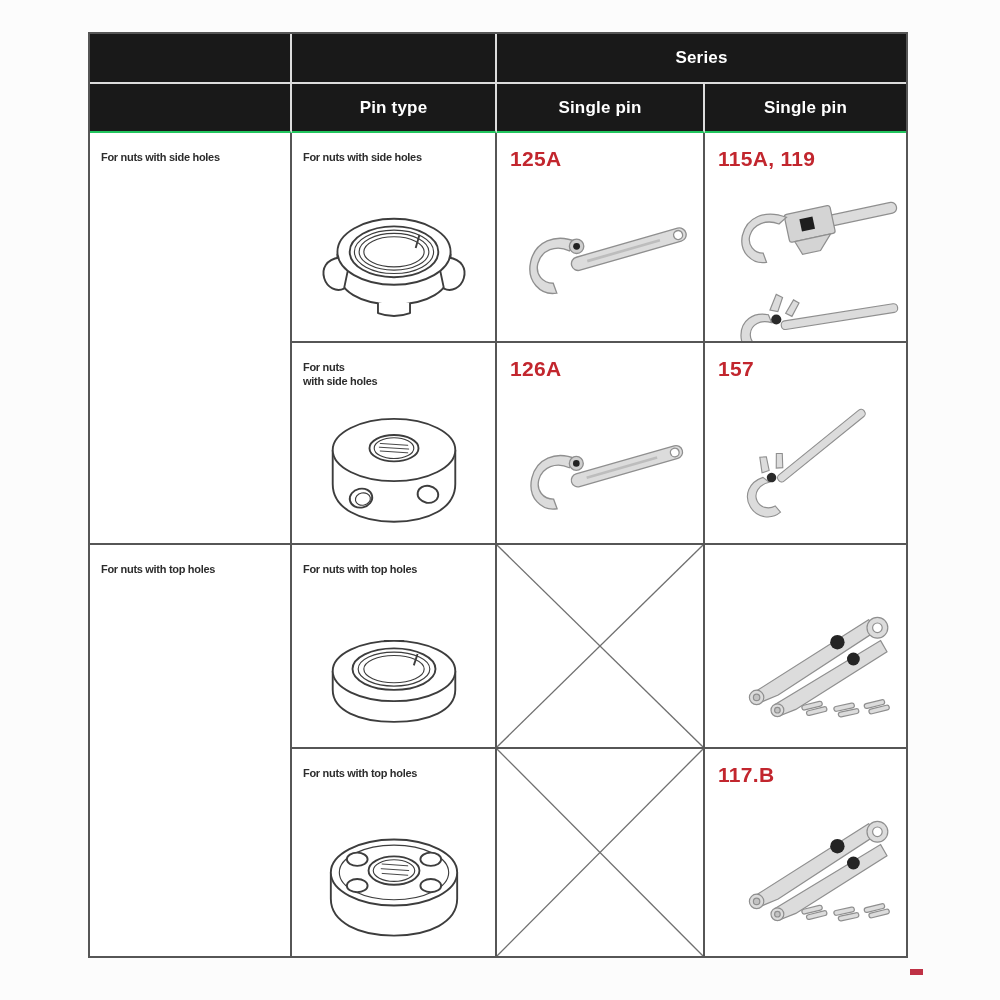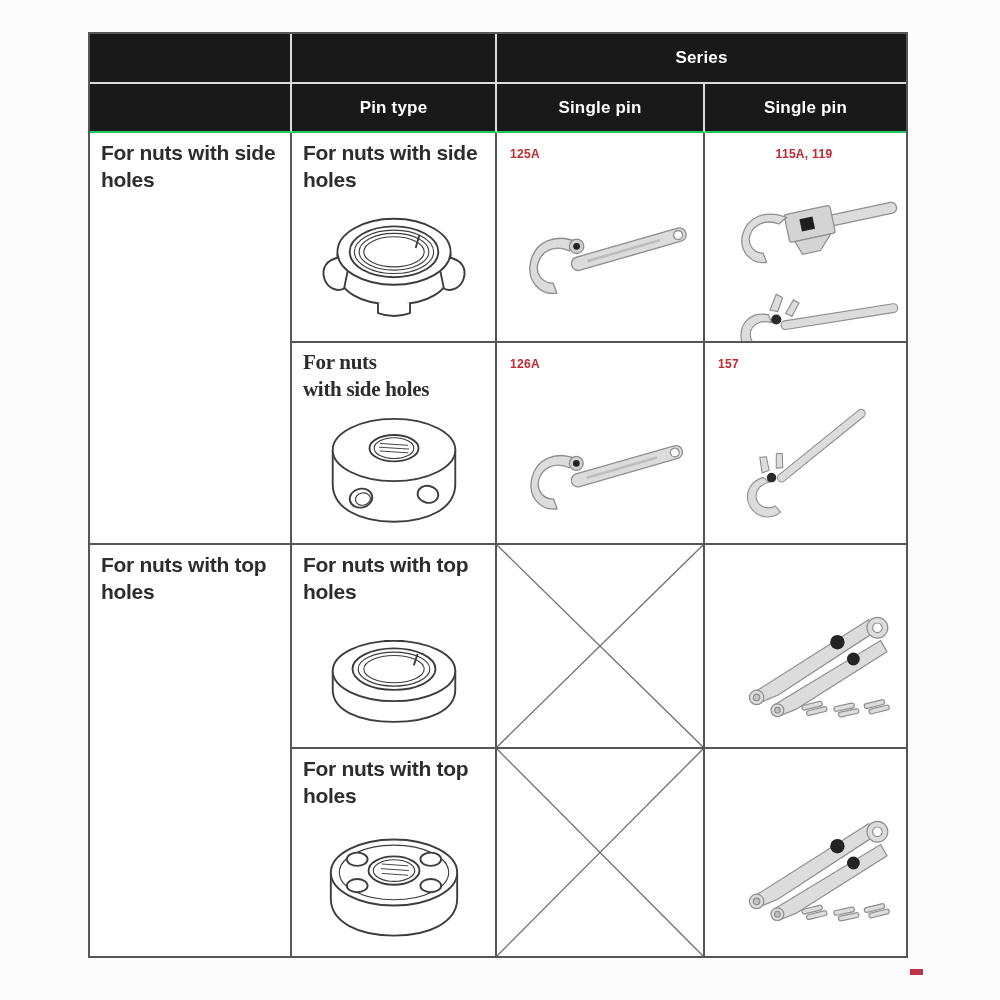--- a/index.html
+++ b/index.html
@@ -28,28 +28,28 @@
   .p-h1c2{grid-row:1;grid-column:2;}
   .p-series{grid-row:1;grid-column:3/5;}
   .p-h2c1{grid-row:2;grid-column:1;}
   .p-h2c2{grid-row:2;grid-column:2;}
   .p-h2c3{grid-row:2;grid-column:3;}
   .p-h2c4{grid-row:2;grid-column:4;}
 
   
   .p-catA{grid-row:3/5;grid-column:1;}
   .p-catB{grid-row:5/7;grid-column:1;}
-  .p-r1p{grid-row:3;grid-column:2;} .p-r1s{grid-row:3;grid-column:3;} .p-r1d{grid-row:3;grid-column:4;text-align:center;}
-  .p-r2p{grid-row:4;grid-column:2;font-family:Liberation Serif, serif;} .p-r2s{grid-row:4;grid-column:3;} .p-r2d{grid-row:4;grid-column:4;}
+  .p-r1p{grid-row:3;grid-column:2;} .p-r1s{grid-row:3;grid-column:3;} .p-r1d{grid-row:3;grid-column:4;}
+  .p-r2p{grid-row:4;grid-column:2;} .p-r2s{grid-row:4;grid-column:3;} .p-r2d{grid-row:4;grid-column:4;}
   .p-r3p{grid-row:5;grid-column:2;} .p-r3s{grid-row:5;grid-column:3;} .p-r3d{grid-row:5;grid-column:4;}
   .p-r4p{grid-row:6;grid-column:2;} .p-r4s{grid-row:6;grid-column:3;} .p-r4d{grid-row:6;grid-column:4;}
 
-  .lbl{font-weight:bold;font-size:21px;line-height:1.3;color:#2d2d2d;
-    padding:6px 2px 0 11px;letter-spacing:-0.3px;white-space:pre-line;}
-  .code{font-weight:bold;font-size:12px;color:#c2262e;
+  .lbl{font-weight:bold;font-size:11px;line-height:1.3;color:#2d2d2d;
+    padding:17px 2px 0 11px;letter-spacing:-0.3px;white-space:pre-line;}
+  .code{font-weight:bold;font-size:21px;color:#c2262e;
     padding:14px 16px 0 13px;letter-spacing:0.3px;}
 
   .art{position:absolute;}
   .art-nut{left:50%;transform:translateX(-50%);bottom:10px;width:162px;height:132px;}
   .art-125{left:4px;top:60px;width:198px;height:112px;}
   .art-115a{left:6px;top:36px;width:196px;height:100px;}
   .art-119{left:8px;top:130px;width:194px;height:102px;}
   .art-126{left:6px;top:70px;width:192px;height:106px;}
   .art-116{left:14px;top:42px;width:172px;height:160px;}
   .art-spanner{left:6px;top:44px;width:192px;height:136px;}
@@ -273,20 +273,21 @@
           <use href="#sym-nut-top"></use>
         </svg>
     </div>
     <div class="cell noB p-r4s">
       <svg class="xcross" viewBox="0 0 100 100" preserveAspectRatio="none">
         <line x1="0" y1="0" x2="100" y2="100"></line>
           <line x1="100" y1="0" x2="0" y2="100"></line>
       </svg>
     </div>
     <div class="cell noR noB p-r4d">
+      <div class="code">117.B</div>
       <svg class="art art-spanner" viewBox="0 0 240 165">
           <use href="#sym-spanner"></use>
         </svg>
     </div>
 
   </div>
 
   <div class="dash"></div>
 </div>
 

